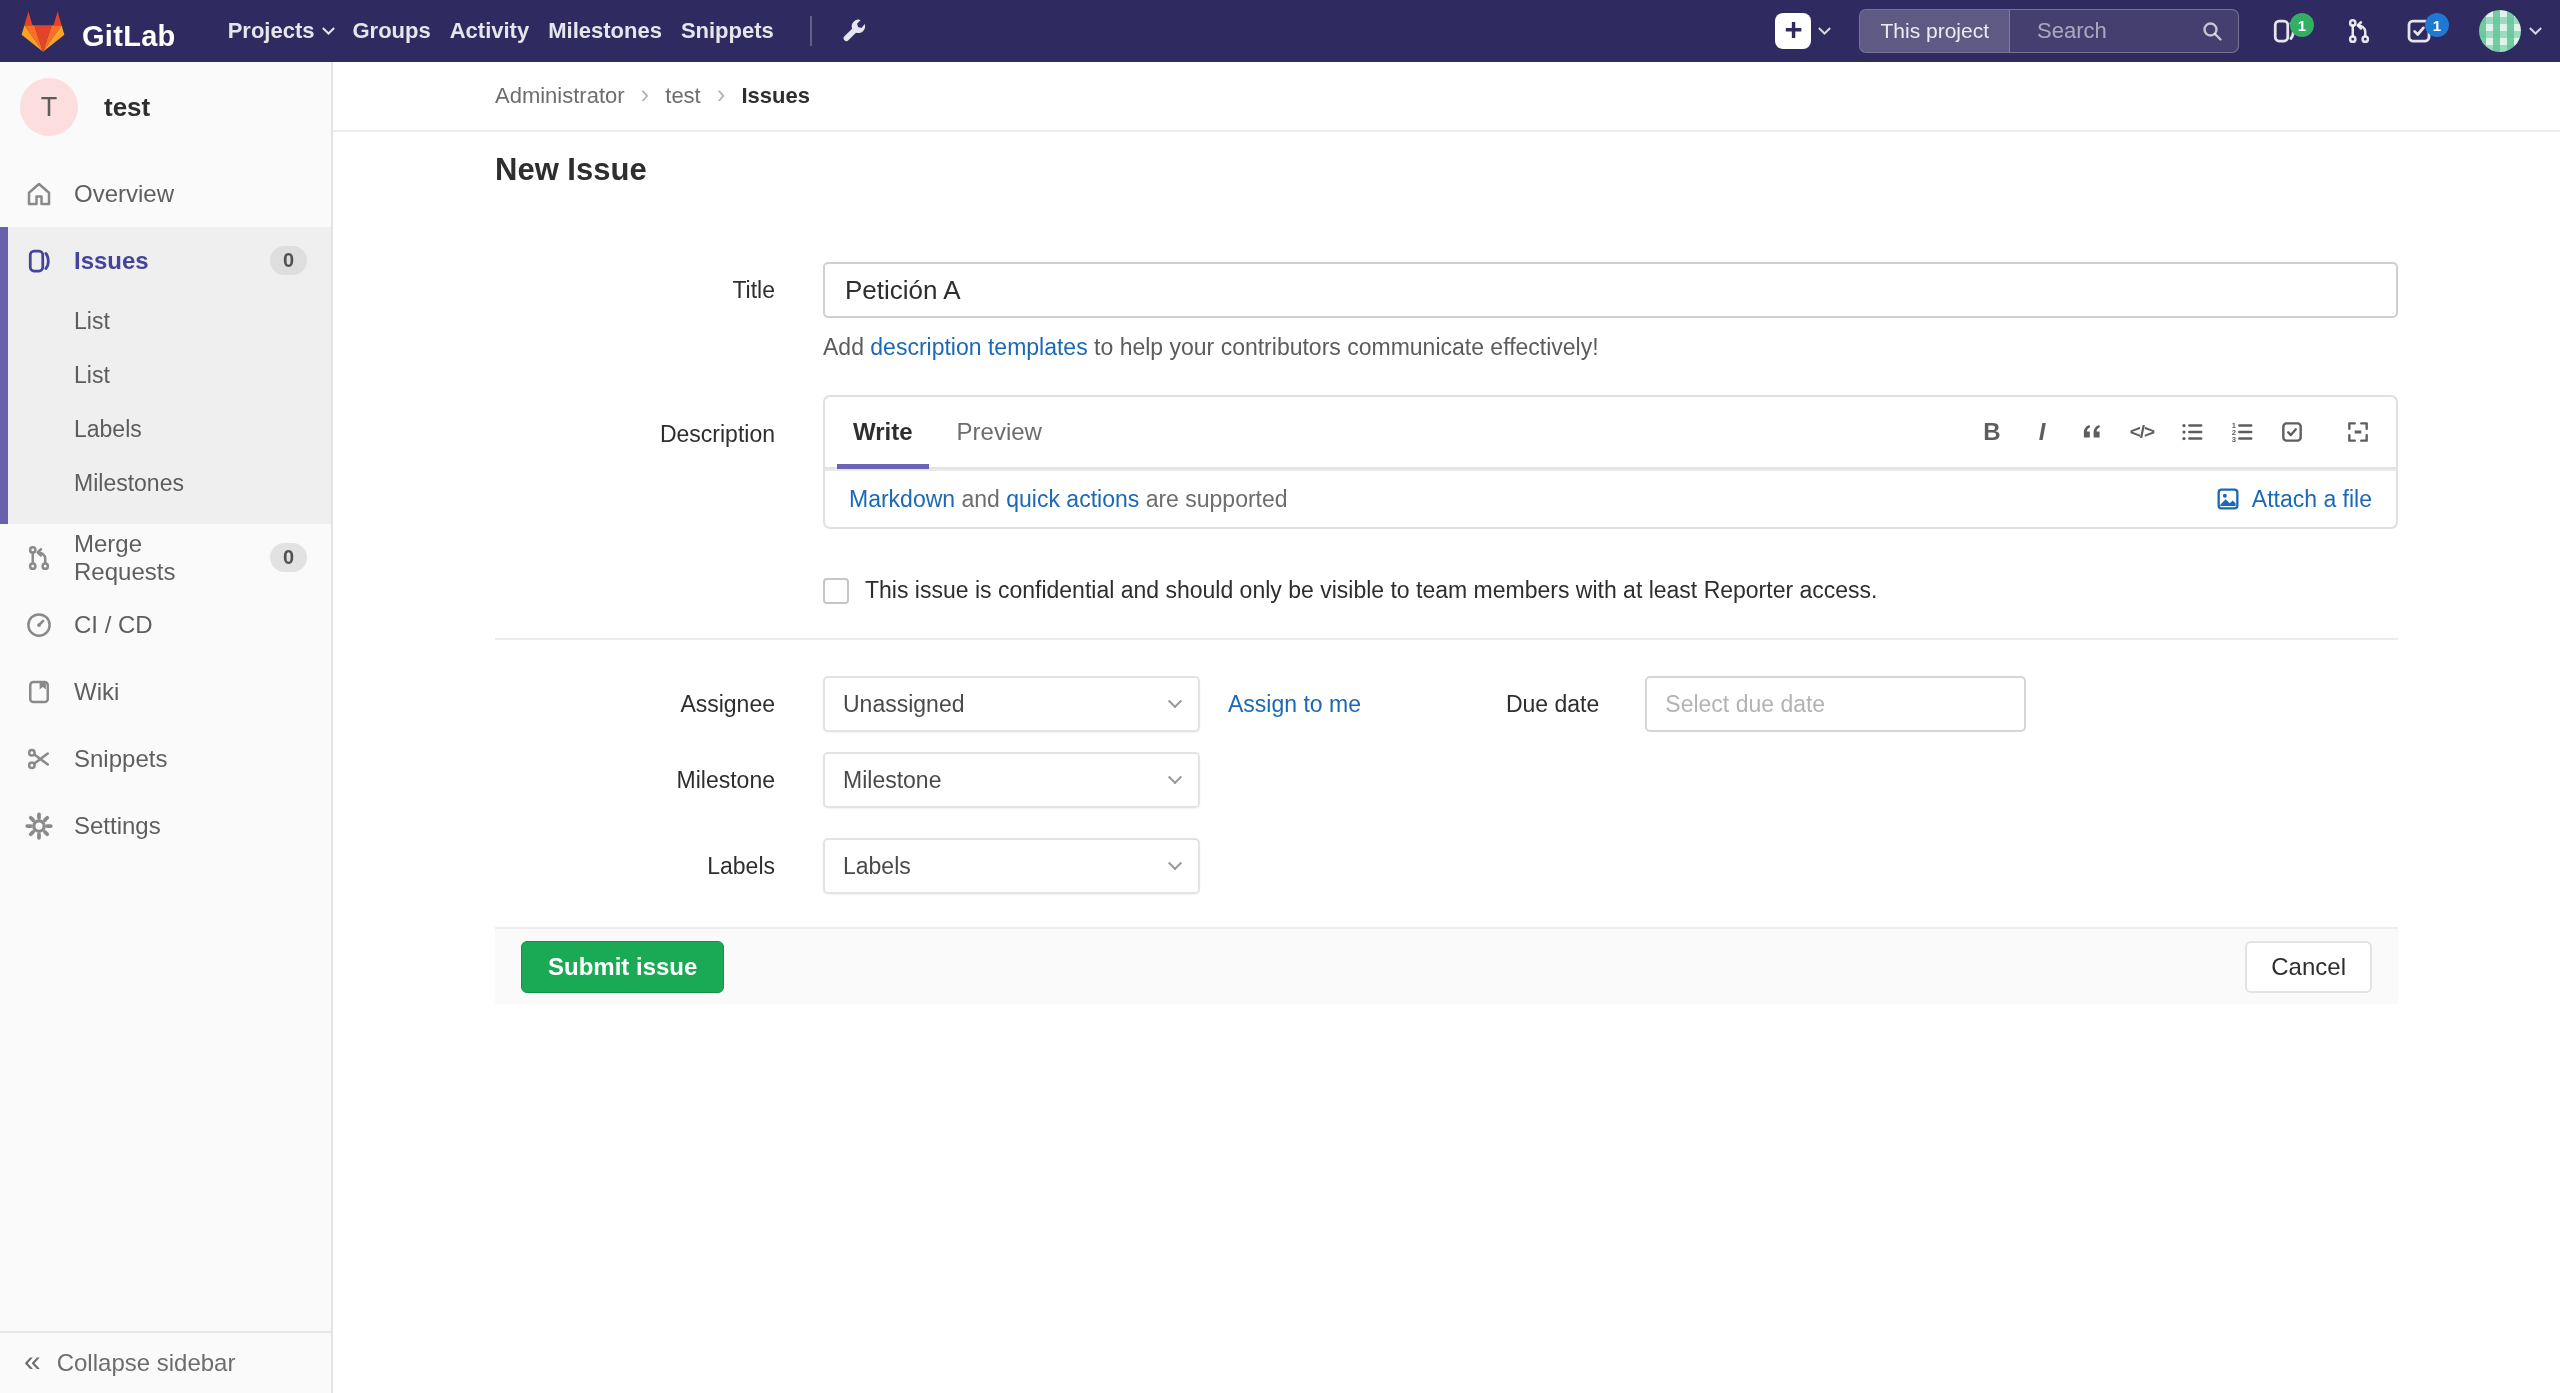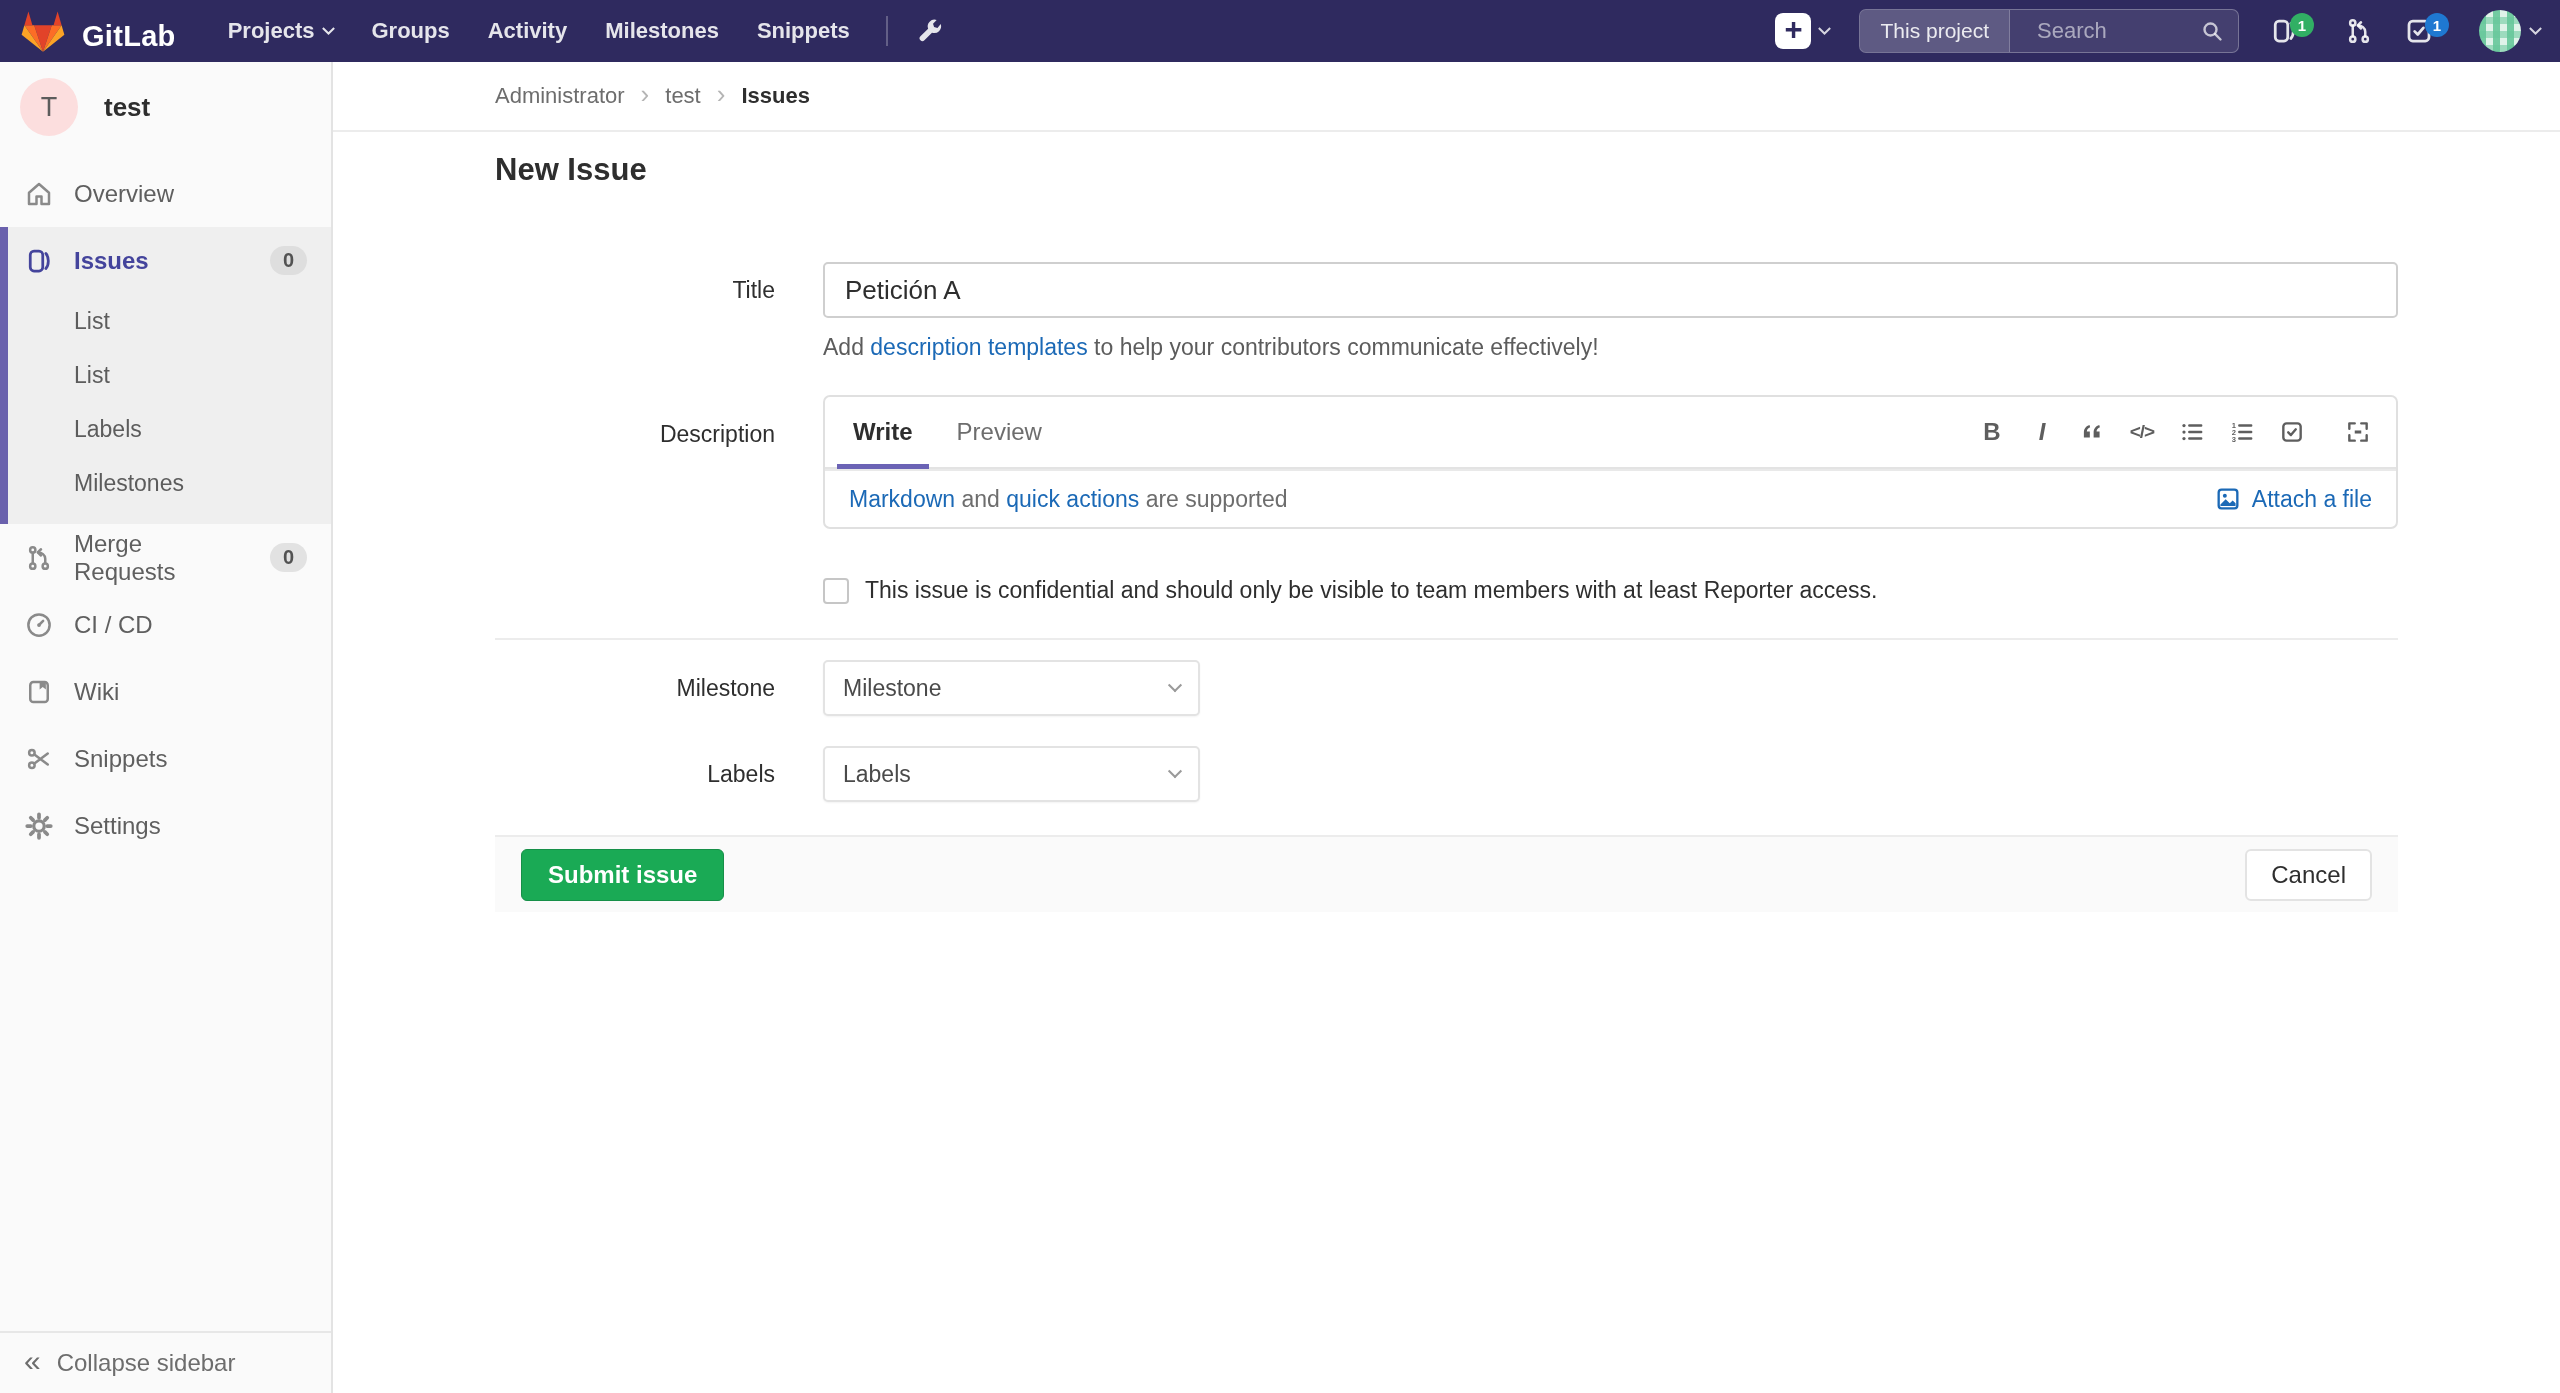--- a/index.html
+++ b/index.html
@@ -10,21 +10,21 @@
   }
   svg.ic { display: block; }
 
   
   .navbar {
     position: absolute; top: 0; left: 0; right: 0; height: 62px;
     background: #2f2a5f; display: flex; align-items: center; padding: 0 20px;
   }
   .logo { display: flex; align-items: flex-end; gap: 16px; margin-right: 52px; }
   .logo-text { color: #fff; font-size: 29px; font-weight: 600; letter-spacing: .3px; }
-  .nav-links { display: flex; align-items: center; gap: 38px; }
+  .nav-links { display: flex; align-items: center; gap: 19px; }
   .nav-link { color: rgba(255,255,255,.88); font-size: 22px; font-weight: 600;
     display: flex; align-items: center; gap: 10px; cursor: pointer; white-space: nowrap; }
   .chev { display: inline-block; width: 9px; height: 9px;
     border-right: 2.5px solid currentColor; border-bottom: 2.5px solid currentColor;
     transform: rotate(45deg) translate(-2px,-2px); }
   .nav-divider { width: 2px; height: 30px; background: rgba(255,255,255,.25); margin: 0 28px 0 36px; }
   .wrench-btn { color: rgba(255,255,255,.88); }
   .nav-right { margin-left: auto; display: flex; align-items: center; gap: 30px; }
   .plus-group { display: flex; align-items: center; gap: 9px; color: rgba(255,255,255,.8); }
   .plus-box { width: 36px; height: 36px; background: #fff; border-radius: 8px; color: #2f2a5f;
@@ -486,20 +486,30 @@
       </div>
     </div>
 
     <div class="checkbox-row">
       <span class="checkbox"></span>
       <label>This issue is confidential and should only be visible to team members with at least Reporter access.</label>
     </div>
 
     <div class="divider"></div>
 
+    <div class="meta-row row-assignee">
+      <span class="flabel">Assignee</span>
+      <div class="dropdown">
+        <span>Unassigned</span>
+        <span class="chev"></span>
+      </div>
+      <a class="blue assign-link">Assign to me</a>
+      <span class="due-label">Due date</span>
+      <input class="date-input" type="text" placeholder="Select due date" style="">
+    </div>
 
     <div class="meta-row row-milestone">
       <span class="flabel">Milestone</span>
       <div class="dropdown">
         <span>Milestone</span>
         <span class="chev"></span>
       </div>
     </div>
 
     <div class="meta-row row-labels">

